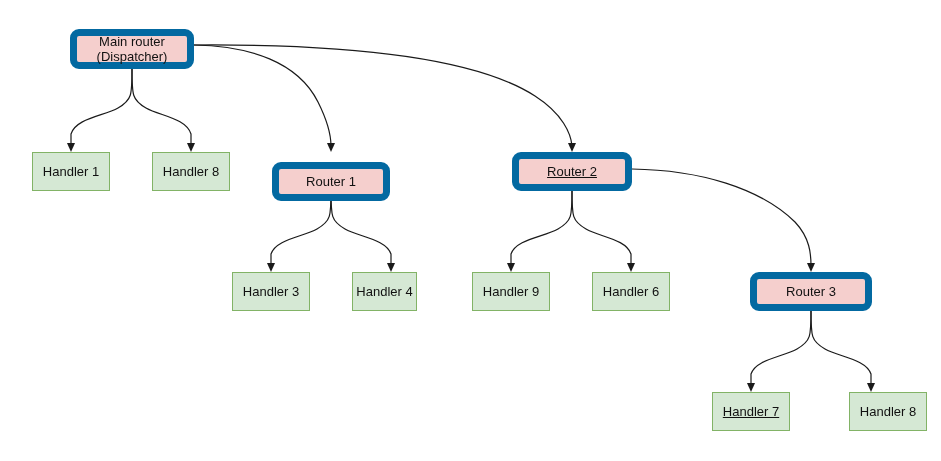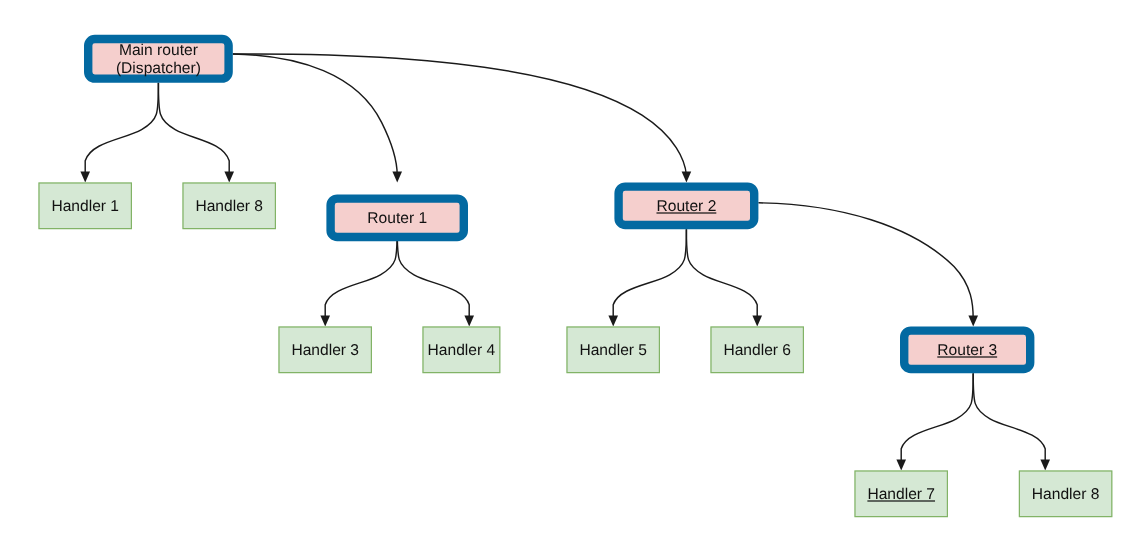--- a/index.html
+++ b/index.html
@@ -120,22 +120,22 @@
   <div class="node node-handler" style="left:152px; top:152px; width:78px; height:39px;">Handler 8</div>
 
   <div class="node node-router" style="left:272px; top:152px; width:118px; height:39px;margin-top:10px;">Router 1</div>
 
   <div class="node node-router" style="left:512px; top:152px; width:120px; height:39px;text-decoration:underline;">Router 2</div>
 
   <div class="node node-handler" style="left:232px; top:272px; width:78px; height:39px;">Handler 3</div>
 
   <div class="node node-handler" style="left:352px; top:272px; width:65px; height:39px;">Handler 4</div>
 
-  <div class="node node-handler" style="left:472px; top:272px; width:78px; height:39px;">Handler 5</div>
+  <div class="node node-handler" style="left:472px; top:272px; width:78px; height:39px;">Handler 9</div>
 
   <div class="node node-handler" style="left:592px; top:272px; width:78px; height:39px;">Handler 6</div>
 
-  <div class="node node-router" style="left:750px; top:272px; width:112px; height:39px;text-decoration:underline;">Router 3</div>
+  <div class="node node-router" style="left:750px; top:272px; width:122px; height:39px;">Router 3</div>
 
   <div class="node node-handler" style="left:712px; top:392px; width:78px; height:39px;text-decoration:underline;">Handler 7</div>
 
   <div class="node node-handler" style="left:849px; top:392px; width:78px; height:39px;">Handler 8</div>
 </div>
 
 </body></html>

